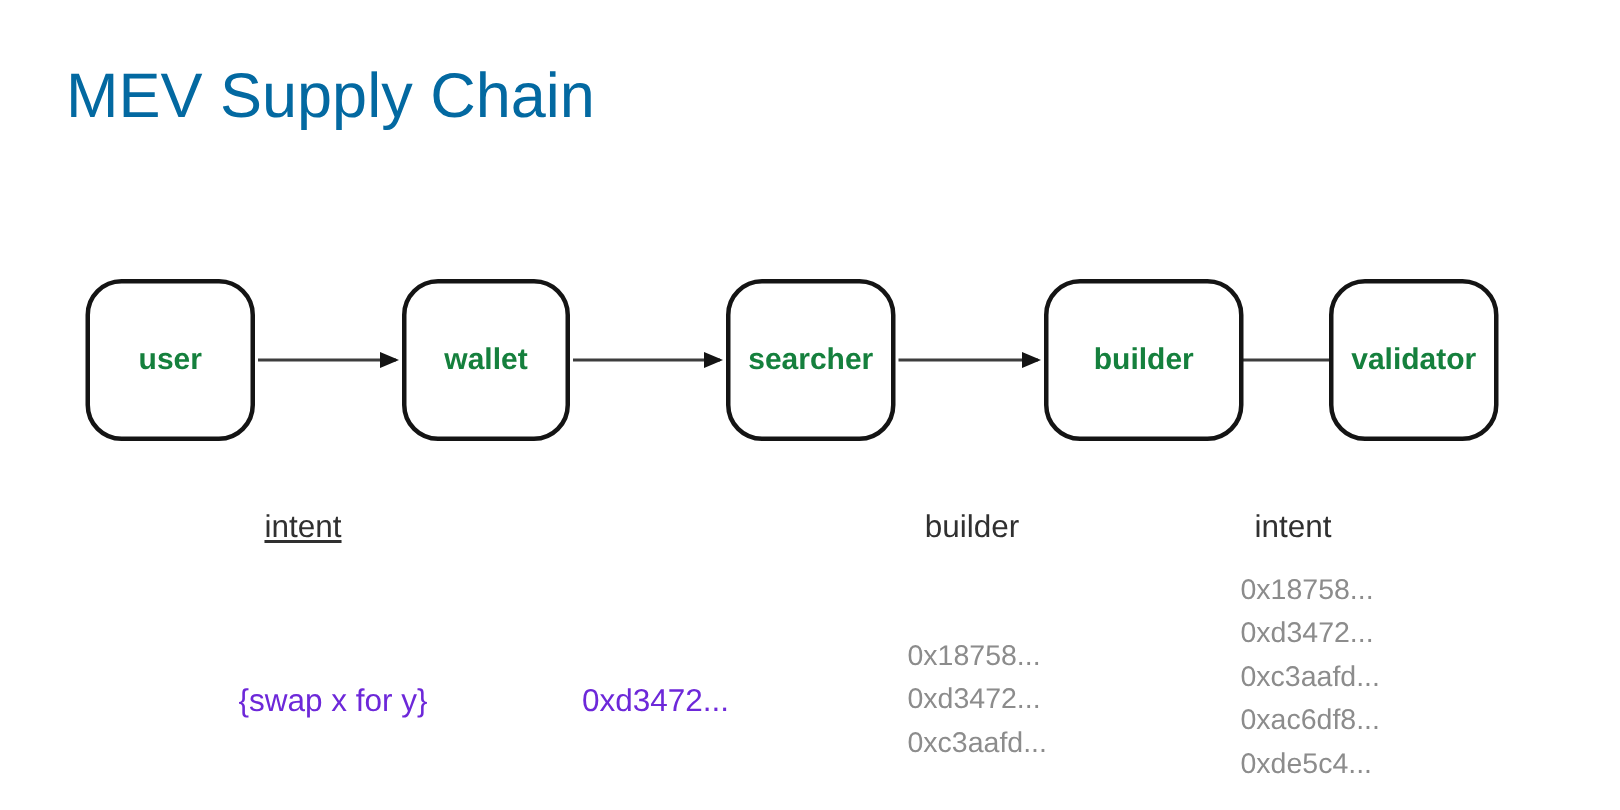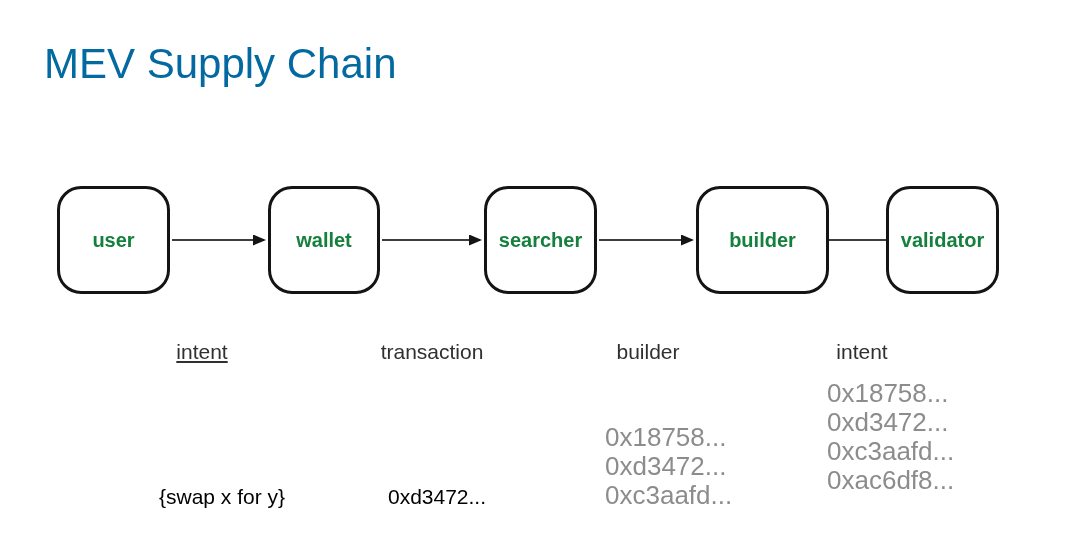--- a/index.html
+++ b/index.html
@@ -56,29 +56,28 @@
     white-space: nowrap;
   }
   .flow-label-intent      { left: 202px; text-decoration: underline; }
   .flow-label-transaction { left: 432px; }
   .flow-label-bundle      { left: 648px; }
   .flow-label-block       { left: 862px; }
   .example {
     position: absolute;
     transform: translateX(-50%);
     font-size: 21px;
-    color: #000000;
+    color: #6d28d9;
     white-space: nowrap;
-    margin-top: 29px;
   }
   .example-intent      { left: 222px; top: 456px; }
   .example-transaction { left: 437px; top: 456px; }
   .hash-list {
     position: absolute;
-    font-size: 26px;
+    font-size: 19px;
     color: #8c8c8c;
     line-height: 29px;
     white-space: nowrap;
   }
   .hash-list-bundle { left: 605px; top: 423px; }
   .hash-list-block  { left: 827px; top: 379px; }
 </style>
 </head>
 <body>
 
@@ -108,33 +107,33 @@
       <span>searcher</span>
     </div>
   <div class="node node-builder">
       <span>builder</span>
     </div>
   <div class="node node-validator">
       <span>validator</span>
     </div>
 
   <div class="flow-label flow-label-intent">intent</div>
-  <div class="flow-label flow-label-transaction">transaction</div>
   <div class="flow-label flow-label-bundle">builder</div>
   <div class="flow-label flow-label-block">intent</div>
 
   <div class="example example-intent">{swap x for y}</div>
   <div class="example example-transaction">0xd3472...</div>
 
   <div class="hash-list hash-list-bundle">
     <div>0x18758...</div>
     <div>0xd3472...</div>
     <div>0xc3aafd...</div>
   </div>
 
   <div class="hash-list hash-list-block">
     <div>0x18758...</div>
     <div>0xd3472...</div>
     <div>0xc3aafd...</div>
     <div>0xac6df8...</div>
+    <div>0xde5c4...</div>
   </div>
 
 </div>
 
 </body></html>

